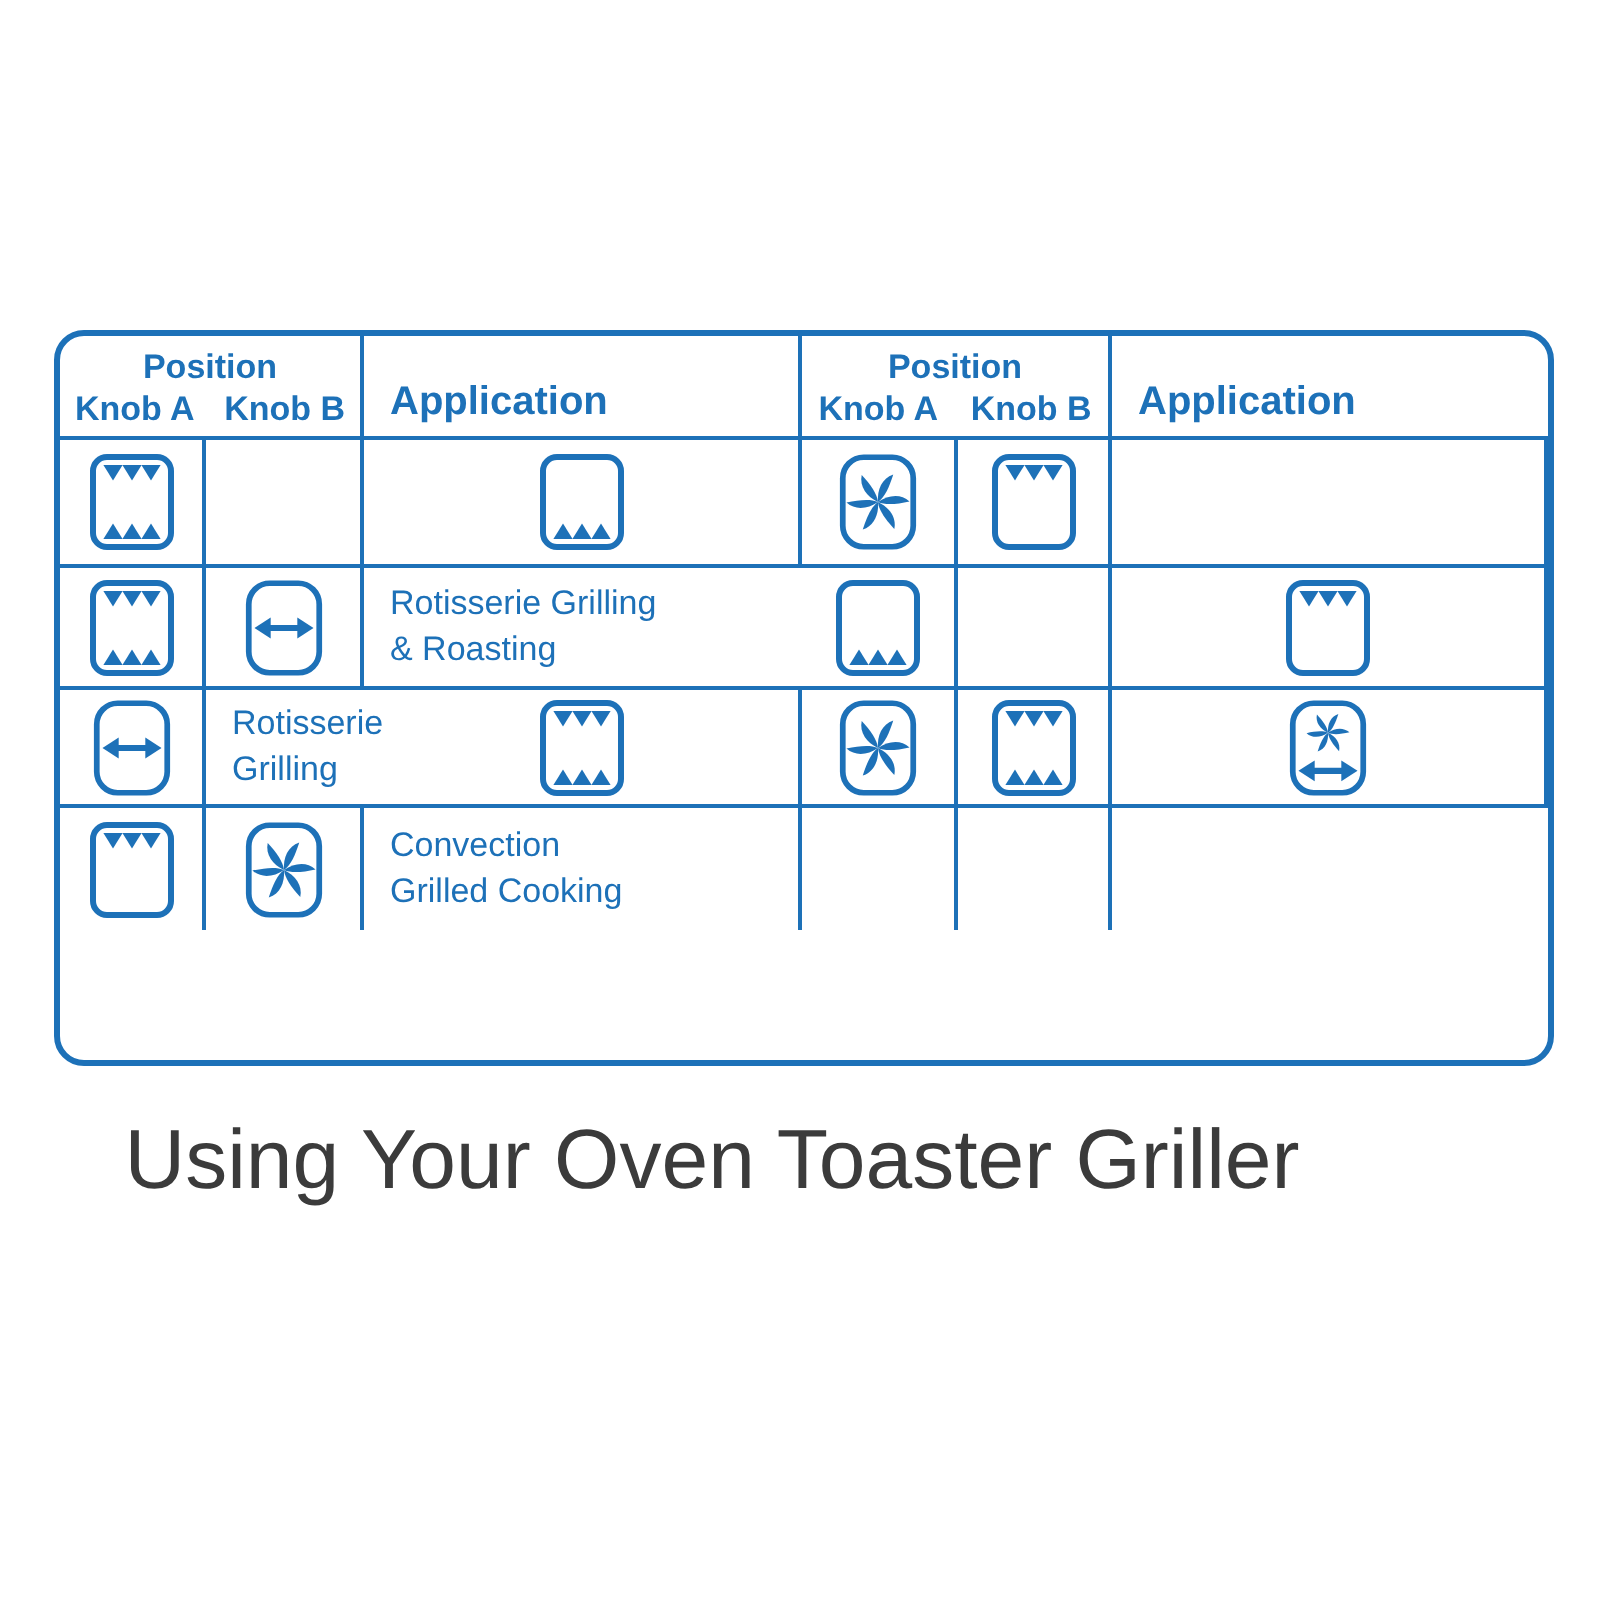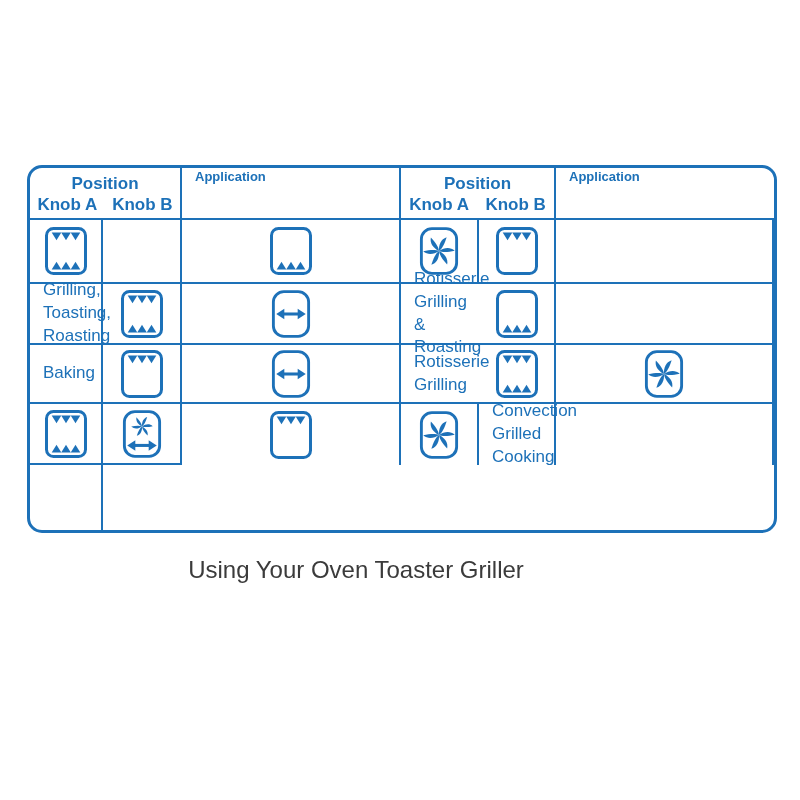--- a/index.html
+++ b/index.html
@@ -21,33 +21,33 @@
     background:var(--bg);
   }
   .c{border-right:2.5px solid var(--blue);border-bottom:2.5px solid var(--blue);}
   .br0{border-right:none;}
   .bb0{border-bottom:none;}
   .span2{grid-column:span 2;}
 
   .hdr-pos{display:flex;flex-direction:column;justify-content:center;gap:1px;padding-top:2px;}
   .pos-title{text-align:center;font-weight:bold;font-size:17px;color:var(--blue);}
   .knob-row{display:flex;justify-content:space-around;font-weight:bold;font-size:17px;color:var(--blue);}
-  .hdr-app{display:flex;align-items:flex-start;padding:1px 0 0 13px;font-weight:bold;font-size:13px;color:var(--blue);}
+  .hdr-app{display:flex;align-items:flex-start;padding:22px 0 0 13px;font-weight:bold;font-size:20px;color:var(--blue);}
 
   .icon-cell{display:flex;align-items:center;justify-content:center;}
   .app-cell{display:flex;align-items:center;padding-left:13px;padding-right:6px;}
   .app-text{font-size:17px;line-height:1.35;color:var(--blue);white-space:pre-line;}
 
   .icon{display:block;}
   .icon *{stroke-linejoin:round;}
 
   
   .page-title{
     position:absolute;top:556px;left:0;width:712px;
-    text-align:center;font-size:24px;color:var(--title-color);
+    text-align:center;font-size:42px;color:var(--title-color);
   }
 
   .defs-holder{position:absolute;width:0;height:0;overflow:hidden;}
 </style>
 </head>
 <body>
 
 <svg class="defs-holder" aria-hidden="true">
   <defs>
     <g id="oven-rect">
@@ -150,24 +150,20 @@
         <use href="#sym-fan"></use>
       </svg>
   </div>
 
   <div class="c icon-cell">
     <svg class="icon" width="44" height="50">
         <use href="#sym-oven-t"></use>
       </svg>
   </div>
   <div class="c icon-cell"></div>
-  <div class="c app-cell">
-    <span class="app-text">Grilling, Toasting,
-Roasting</span>
-  </div>
   <div class="c icon-cell">
     <svg class="icon" width="44" height="50">
         <use href="#sym-oven-tb"></use>
       </svg>
   </div>
   <div class="c icon-cell">
     <svg class="icon" width="40" height="50">
         <use href="#sym-arrow"></use>
       </svg>
   </div>
@@ -175,23 +171,20 @@
     <span class="app-text">Rotisserie Grilling
 &amp; Roasting</span>
   </div>
 
   <div class="c icon-cell">
     <svg class="icon" width="44" height="50">
         <use href="#sym-oven-b"></use>
       </svg>
   </div>
   <div class="c icon-cell"></div>
-  <div class="c app-cell">
-    <span class="app-text">Baking</span>
-  </div>
   <div class="c icon-cell">
     <svg class="icon" width="44" height="50">
         <use href="#sym-oven-t"></use>
       </svg>
   </div>
   <div class="c icon-cell">
     <svg class="icon" width="40" height="50">
         <use href="#sym-arrow"></use>
       </svg>
   </div>

